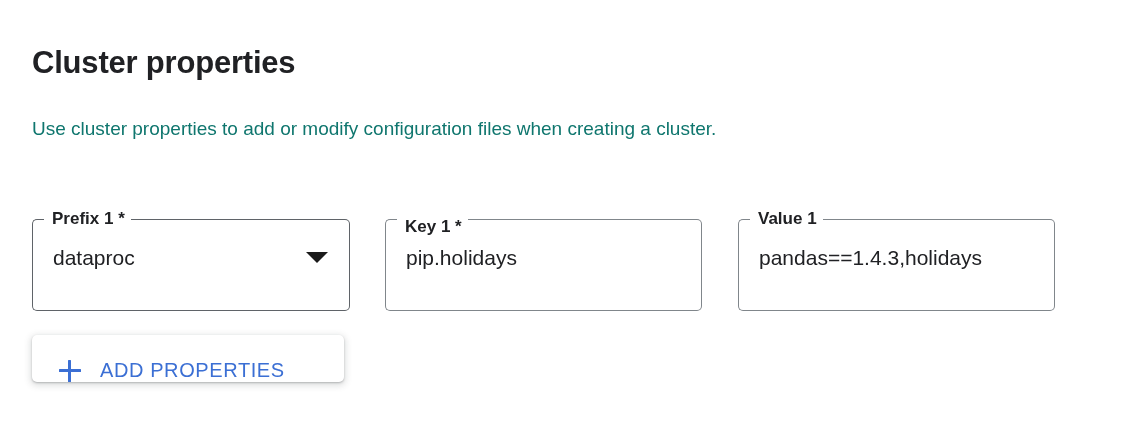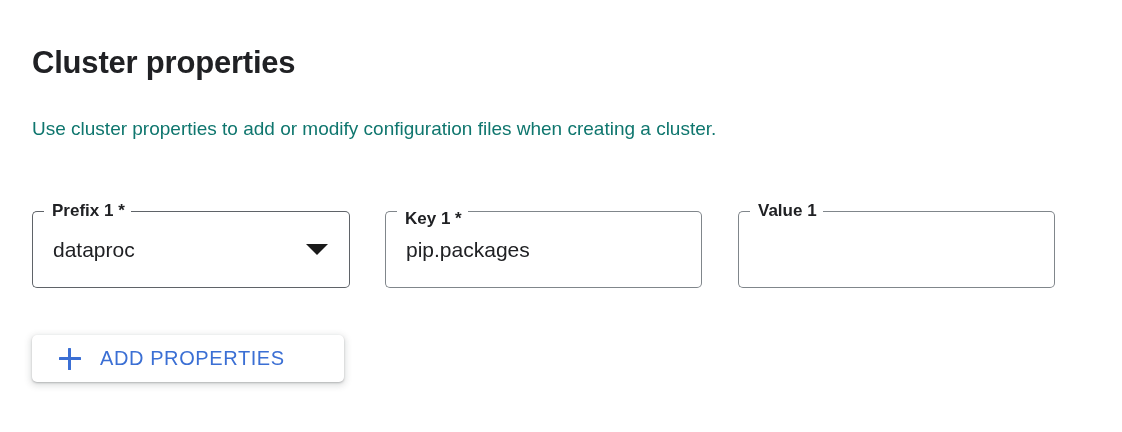--- a/index.html
+++ b/index.html
@@ -52,22 +52,22 @@
   
   .fields-row {
     position: absolute;
     left: 0;
     top: 203px;
     height: 80px;
   }
 
   .field {
     position: absolute;
-    top: 8px;
-    height: 77px;
+    top: 16px;
+    height: 92px;
     box-sizing: border-box;
   }
 
   
   .field-outline {
     position: absolute;
     inset: 0;
     pointer-events: none;
   }
   .ol-leading {
@@ -138,21 +138,21 @@
     left: 32px;
     top: 335px;
     width: 312px;
     height: 47px;
     background: #ffffff;
     border: none;
     border-radius: 5px;
     box-shadow: 0 1px 2px 0 rgba(60,64,67,0.30),
                 0 2px 6px 2px rgba(60,64,67,0.15);
     display: flex;
-    align-items: center;
+    align-items: flex-end;
     cursor: pointer;
     padding: 0;
     font-family: inherit;
   }
   .add-btn-icon {
     position: relative;
     width: 22px;
     height: 22px;
     margin-left: 27px;
     flex: 0 0 auto;
@@ -203,30 +203,31 @@
       <span class="select-caret"></span>
     </div>
 
     <div class="field" id="field-key" style="left: 385px; width: 317px; --bc: #80868b;">
       <div class="field-outline">
         <span class="ol-leading"></span>
         <span class="ol-notch" id="notch-key" style="left: 12px; width: 68.7031px;"></span>
         <span class="ol-trailing" id="trail-key" style="left: 80.7031px; border-top: 1px solid rgb(128, 134, 139);"></span>
       </div>
       <span class="field-label" id="label-key" style="left: 14px; margin-top: 8px;">Key 1 *</span>
-      <span class="field-value">pip.packages</span>
+      <span class="field-value">pip.holidays</span>
     </div>
 
     <div class="field" id="field-value" style="left: 738px; width: 317px; text-decoration: underline; --bc: #80868b;">
       <div class="field-outline">
         <span class="ol-leading"></span>
         <span class="ol-notch" id="notch-value" style="left: 12px; width: 70.6094px;"></span>
         <span class="ol-trailing" id="trail-value" style="left: 82.6094px; border-top: 1px solid rgb(128, 134, 139);"></span>
       </div>
       <span class="field-label" id="label-value" style="left: 14px;">Value 1</span>
+      <span class="field-value">pandas==1.4.3,holidays</span>
     </div>
 
   </div>
 
   <button class="add-btn">
     <span class="add-btn-icon"></span>
     <span class="add-btn-label">ADD PROPERTIES</span>
   </button>
 
 </div>

